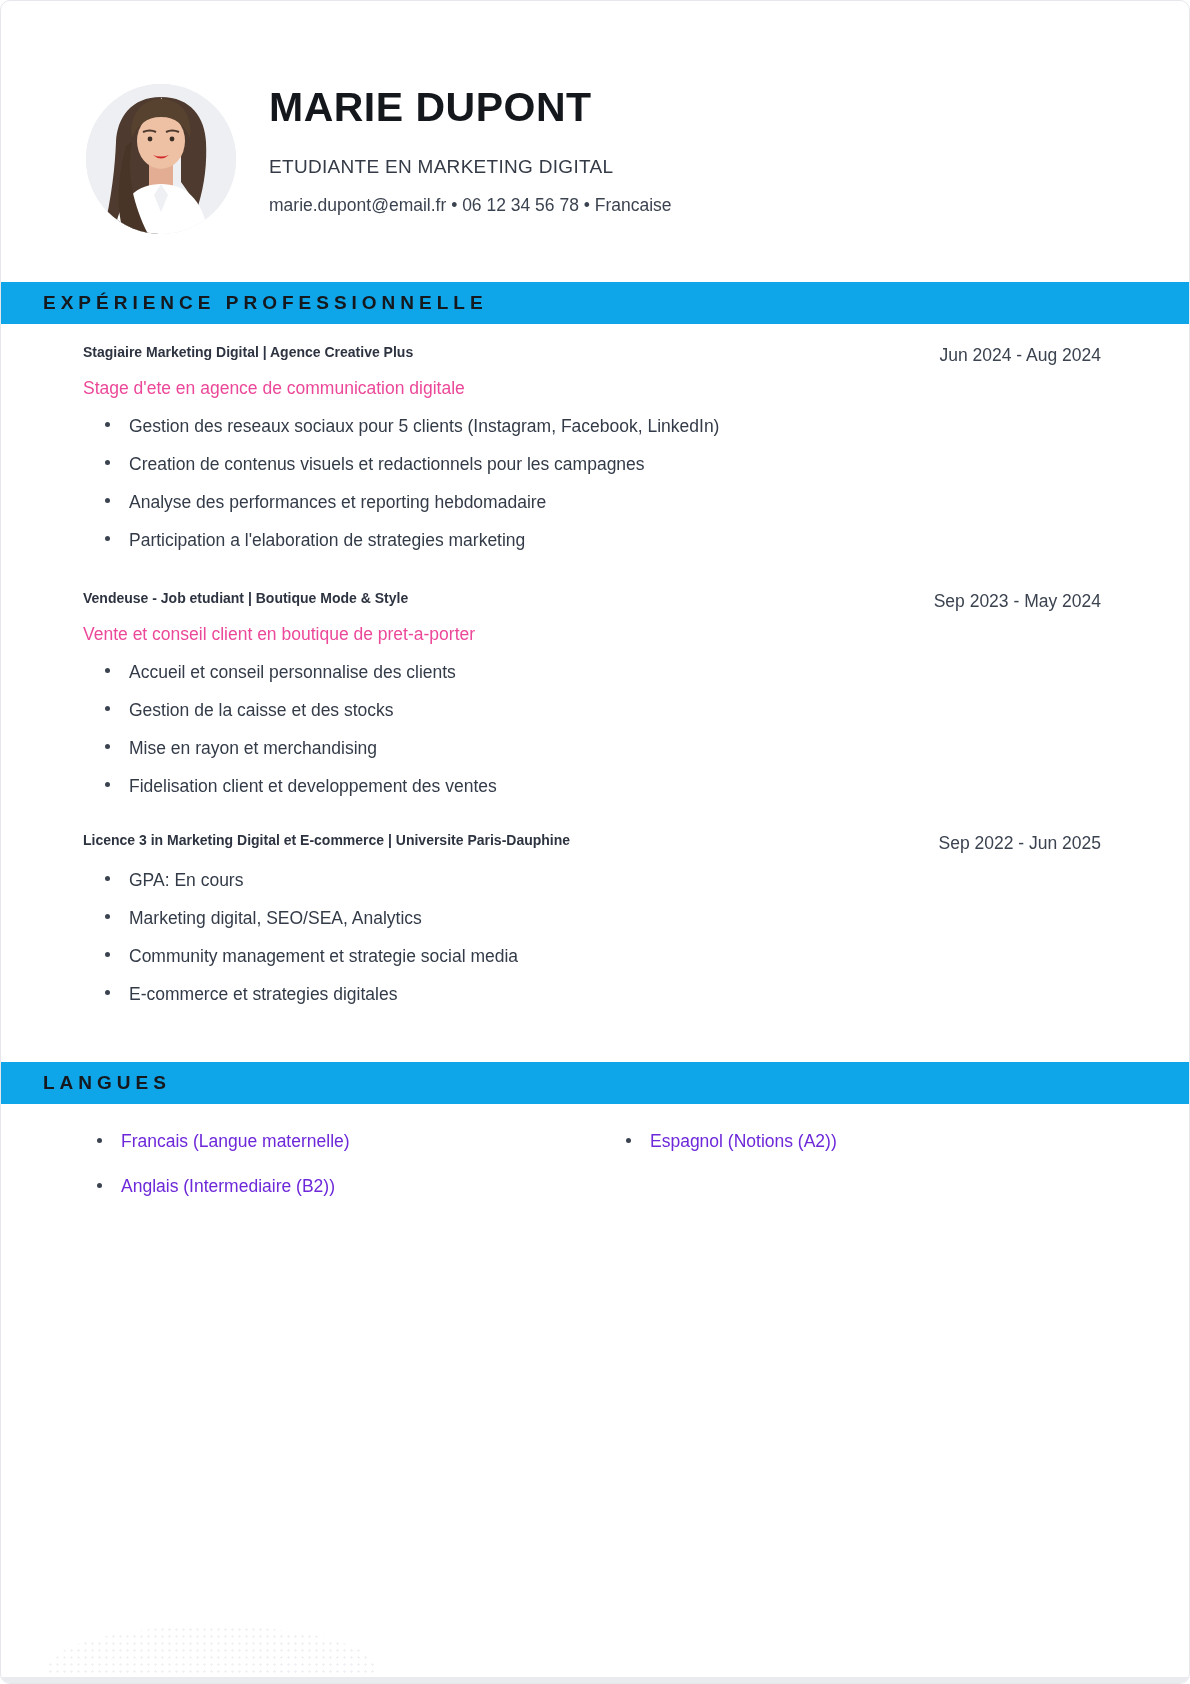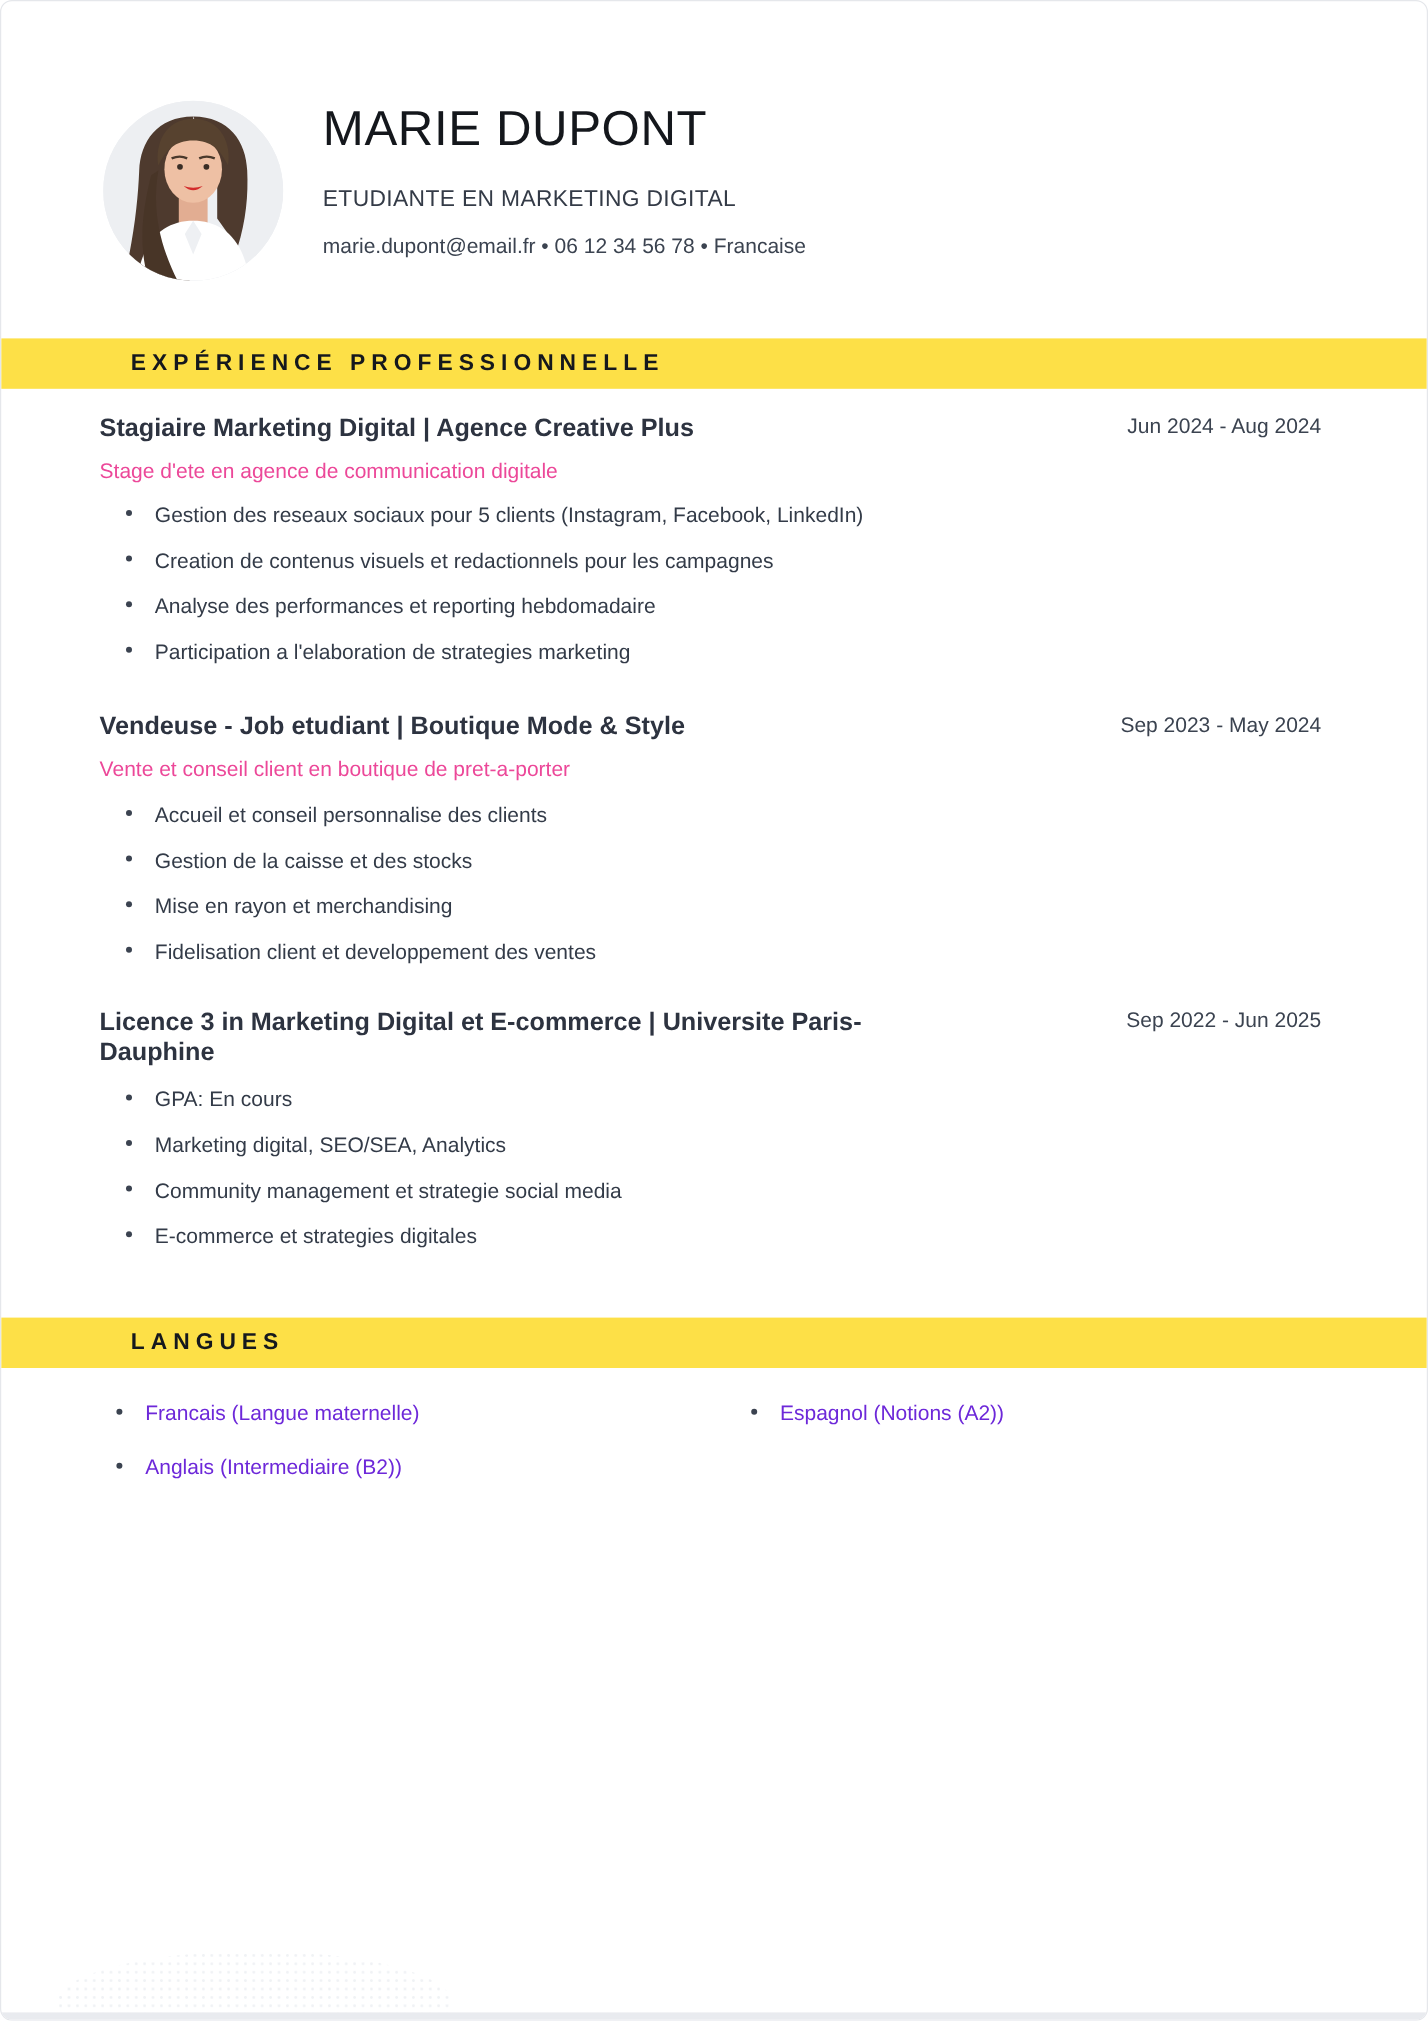--- a/index.html
+++ b/index.html
@@ -12,38 +12,38 @@
     overflow:hidden;
   }
 
   
   .header { display:flex; align-items:flex-start; padding:83px 88px 0 85px; }
   .avatar {
     flex:0 0 150px; width:150px; height:150px; border-radius:50%;
     overflow:hidden; background:#edeff2;
   }
   .header-text { margin-left:33px; padding-top:2px; }
-  .name { font-size:41px; font-weight:400; letter-spacing:0.5px; color:#14171c; line-height:1.05; }
+  .name { font-size:41px; font-weight:700; letter-spacing:0.5px; color:#14171c; line-height:1.05; }
   .role { margin-top:27px; font-size:19px; font-weight:400; letter-spacing:0.3px; color:#343b47; }
   .contact { margin-top:17px; font-size:17.5px; color:#3b4350; }
 
   
   .bar {
-    margin-top:48px; height:42px; background:#fde047;
-    display:flex; align-items:center; padding-left:108px;
+    margin-top:48px; height:42px; background:#0ea5e9;
+    display:flex; align-items:center; padding-left:42px;
   }
   .bar-label { font-size:19px; font-weight:800; letter-spacing:5px; color:#15181d; }
 
   
   .content { padding:0 88px 0 82px; }
   .entry { margin-top:20px; }
   .entry + .entry { margin-top:38px; }
   .entry-head { display:flex; align-items:flex-start; }
   .entry-title {
-    font-size:21px; font-weight:700; color:#2d3340; line-height:1.22;
+    font-size:14px; font-weight:700; color:#2d3340; line-height:1.22;
     max-width:640px;
   }
   .entry-dates {
     margin-left:auto; padding-left:30px; padding-top:1px;
     font-size:17.5px; font-weight:400; color:#3b4350; white-space:nowrap;
   }
   .entry-summary { margin-top:11px; font-size:17.5px; color:#ec4899; line-height:1.3; }
   ul.bullets { list-style:none; margin-top:5px; }
   ul.bullets li {
     position:relative; margin-top:15px; padding-left:46px;

